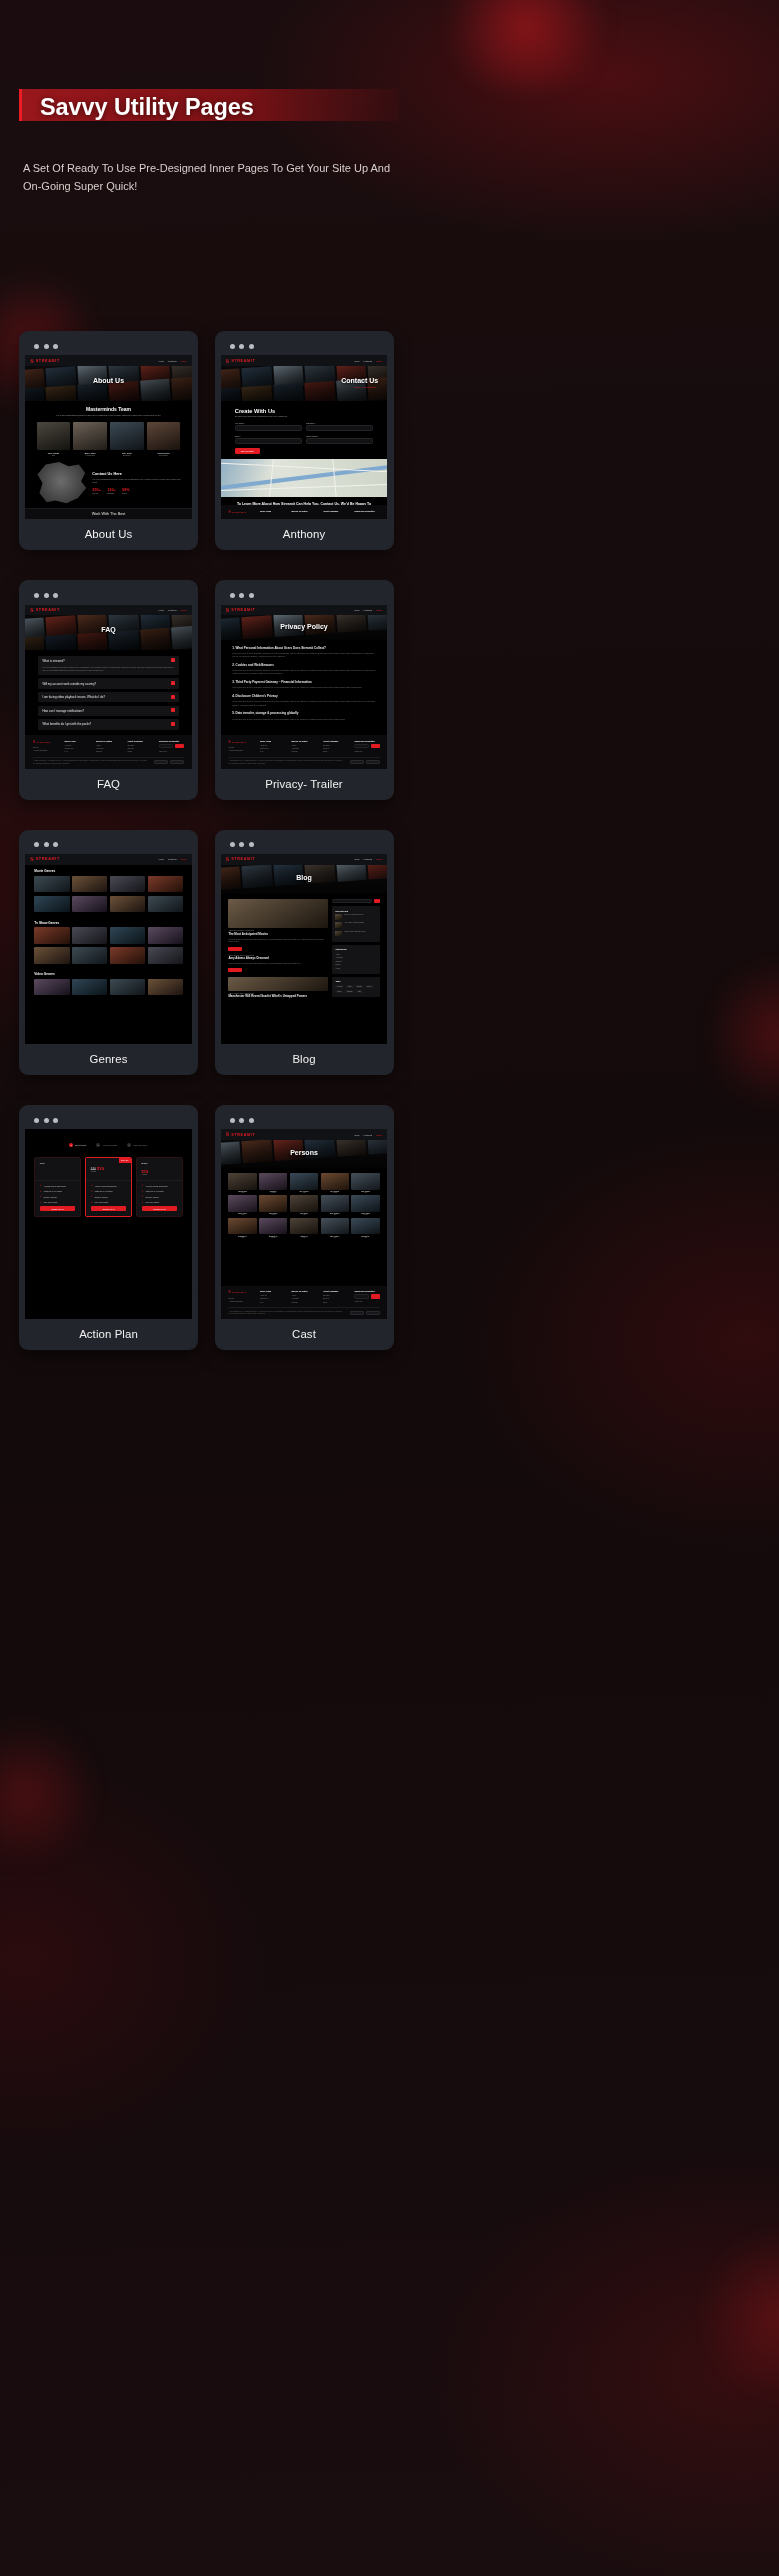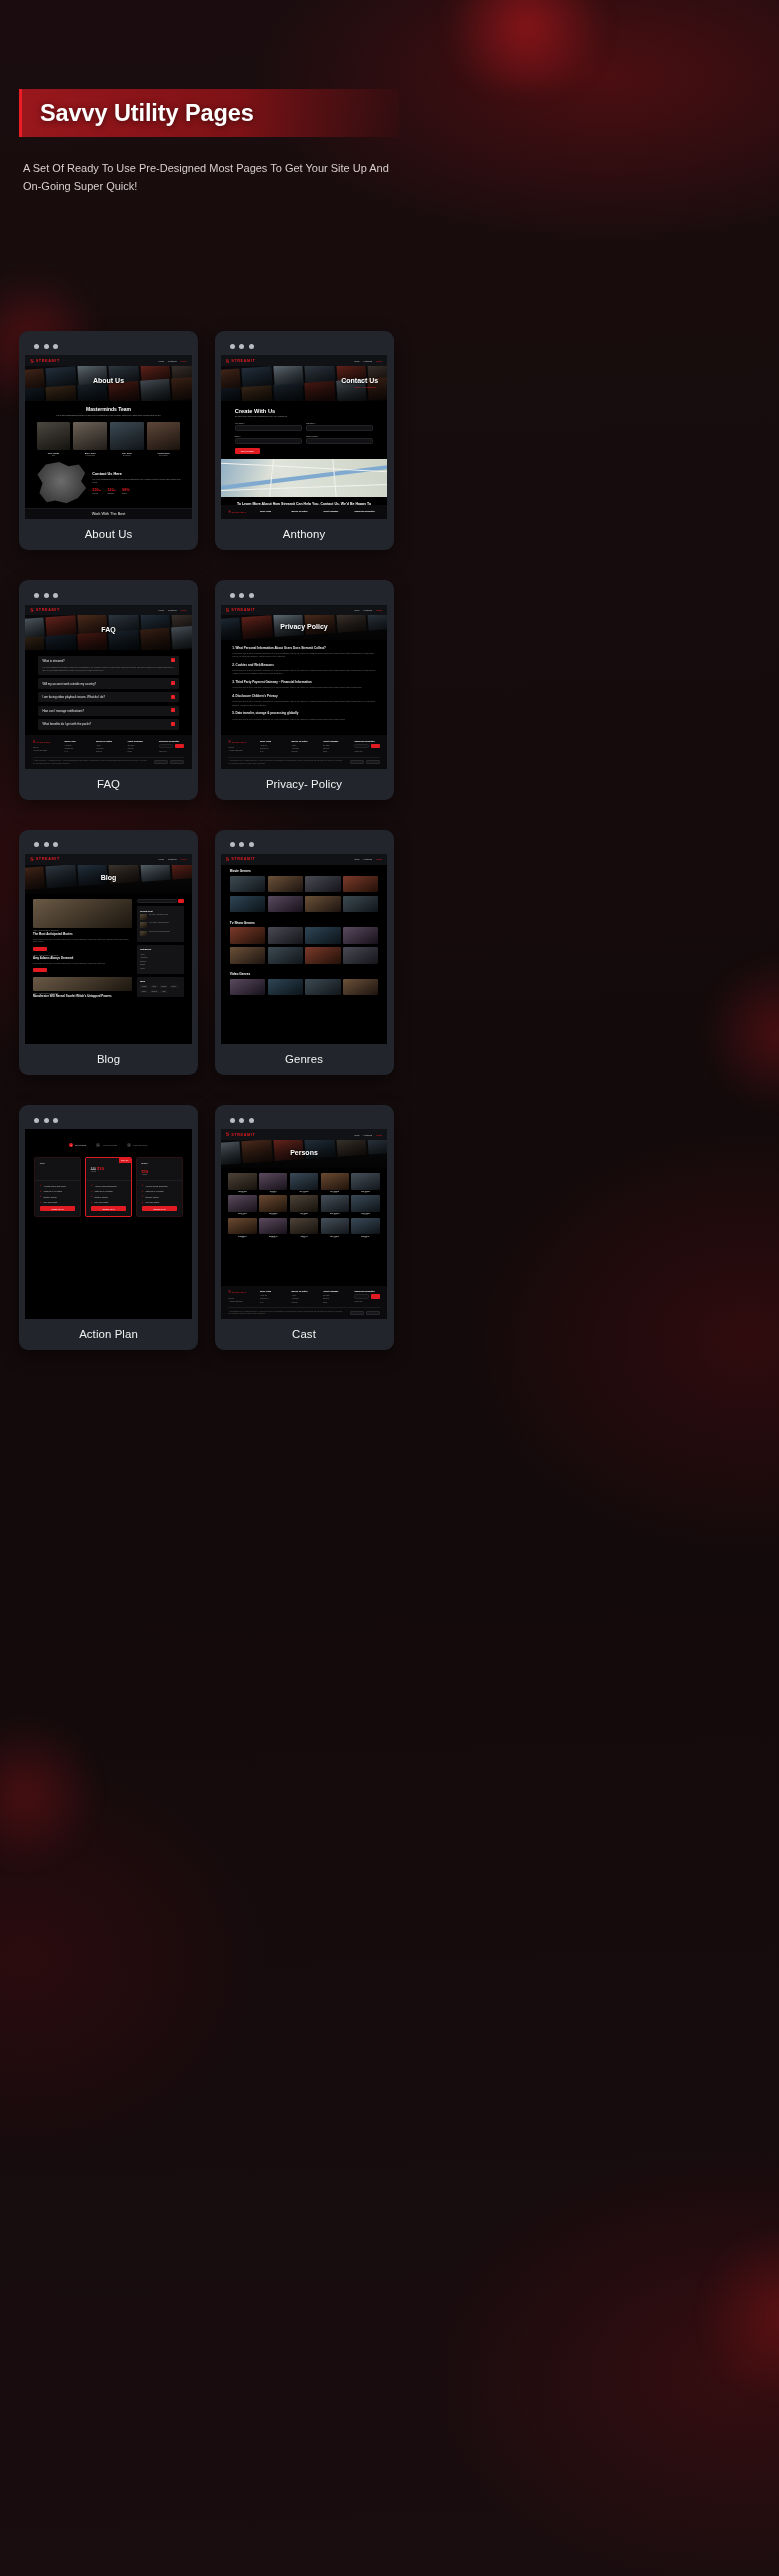--- a/index.html
+++ b/index.html
@@ -25,22 +25,22 @@
   .glow {
     position: absolute; border-radius: 50%; pointer-events: none;
     background: radial-gradient(circle, rgba(214,28,34,0.5) 0%, rgba(214,28,34,0) 70%);
     filter: blur(10px);
   }
 
   
   .hero { position: relative; padding: 0 0 0 0; }
   .hero-banner {
     position: absolute; left: 19px; top: 89px;
-    width: 380px; height: 48px;
-    display: flex; align-items: center;
+    width: 380px; height: 32px;
+    display: flex; align-items: flex-end;
     background: linear-gradient(90deg, #98171c 0%, #7d1216 58%, rgba(106,14,18,0.10) 100%);
     border-left: 3.8px solid #ec1c24;
   }
   .hero-title {
     color: #fff; font-size: 23.5px; font-weight: bold;
     letter-spacing: -0.1px; padding-left: 18px;
     text-shadow: 0 1.3px 6.3px rgba(0,0,0,0.55);
   }
   .hero-sub {
     position: absolute; left: 23px; top: 160px;
@@ -287,21 +287,21 @@
   <div class="glow" style="left:431px;top:-38px;width:190px;height:127px;"></div>
   <div class="glow" style="left:-38px;top:273px;width:139px;height:139px;opacity:.6"></div>
   <div class="glow" style="left:710px;top:951px;width:139px;height:165px;opacity:.55"></div>
   <div class="glow" style="left:-44px;top:1711px;width:139px;height:165px;opacity:.5"></div>
   <div class="glow" style="left:704px;top:2219px;width:165px;height:190px;opacity:.55"></div>
 
   <div class="hero">
     <div class="hero-banner">
       <div class="hero-title">Savvy Utility Pages</div>
     </div>
-    <div class="hero-sub">A Set Of Ready To Use Pre-Designed Most Pages To Get Your Site Up And On-Going Super Quick!</div>
+    <div class="hero-sub">A Set Of Ready To Use Pre-Designed Inner Pages To Get Your Site Up And On-Going Super Quick!</div>
   </div>
 
   <div class="grid">
 
     <div class="card">
       <div class="card-chrome">
         <span class="dot"></span>
         <span class="dot"></span>
         <span class="dot"></span>
       </div>
@@ -699,21 +699,86 @@
                 <div>© 2023 STREAMIT. All Rights Reserved. All videos and shows on this platform are trademarks of, and all related images and content are the property of, Streamit Inc. Duplication and copy of this is strictly prohibited.</div>
                 <div class="store-btns">
                   <div class="store-btn"></div>
                   <div class="store-btn"></div>
                 </div>
               </div>
             </div>
           </div>
         </div>
       </div>
-      <div class="card-label">Privacy- Policy</div>
+      <div class="card-label">Privacy- Trailer</div>
+    </div>
+
+    <div class="card">
+      <div class="card-chrome">
+        <span class="dot"></span>
+        <span class="dot"></span>
+        <span class="dot"></span>
+      </div>
+      <div class="viewport vp-xtall">
+        <div class="site">
+          <div class="site-nav">
+            <div class="brand">
+              <span class="brand-s">S</span>
+              <span class="brand-txt">STREAMIT</span>
+            </div>
+            <div class="nav-links">
+              <span>Home</span>
+              <span>Features</span>
+              <span class="on">Pages</span>
+            </div>
+          </div>
+          <div class="site-body" style="top:10.8px">
+            <div class="gen-sec">
+              <div class="gen-h">Movie Genres</div>
+              <div class="gen-row">
+                <div class="gen-card g1"></div>
+                <div class="gen-card g2"></div>
+                <div class="gen-card g3"></div>
+                <div class="gen-card g4"></div>
+              </div>
+              <div class="gen-row">
+                <div class="gen-card g5"></div>
+                <div class="gen-card g6"></div>
+                <div class="gen-card g2"></div>
+                <div class="gen-card g1"></div>
+              </div>
+            </div>
+            <div class="gen-sec">
+              <div class="gen-h">Tv Show Genres</div>
+              <div class="gen-row">
+                <div class="gen-card g4"></div>
+                <div class="gen-card g3"></div>
+                <div class="gen-card g5"></div>
+                <div class="gen-card g6"></div>
+              </div>
+              <div class="gen-row">
+                <div class="gen-card g2"></div>
+                <div class="gen-card g1"></div>
+                <div class="gen-card g4"></div>
+                <div class="gen-card g3"></div>
+              </div>
+            </div>
+            <div class="gen-sec">
+              <div class="gen-h">Video Genres</div>
+              <div class="gen-row">
+                <div class="gen-card g6"></div>
+                <div class="gen-card g5"></div>
+                <div class="gen-card g1"></div>
+                <div class="gen-card g2"></div>
+              </div>
+            </div>
+          </div>
+        </div>
+      </div>
+      <div class="card-label">Genres</div>
     </div>
 
     <div class="card">
       <div class="card-chrome">
         <span class="dot"></span>
         <span class="dot"></span>
         <span class="dot"></span>
       </div>
       <div class="viewport vp-xtall">
         <div class="site">
@@ -811,85 +876,20 @@
     </div>
 
     <div class="card">
       <div class="card-chrome">
         <span class="dot"></span>
         <span class="dot"></span>
         <span class="dot"></span>
       </div>
       <div class="viewport vp-xtall">
         <div class="site">
-          <div class="site-nav">
-            <div class="brand">
-              <span class="brand-s">S</span>
-              <span class="brand-txt">STREAMIT</span>
-            </div>
-            <div class="nav-links">
-              <span>Home</span>
-              <span>Features</span>
-              <span class="on">Pages</span>
-            </div>
-          </div>
-          <div class="site-body" style="top:10.8px">
-            <div class="gen-sec">
-              <div class="gen-h">Movie Genres</div>
-              <div class="gen-row">
-                <div class="gen-card g1"></div>
-                <div class="gen-card g2"></div>
-                <div class="gen-card g3"></div>
-                <div class="gen-card g4"></div>
-              </div>
-              <div class="gen-row">
-                <div class="gen-card g5"></div>
-                <div class="gen-card g6"></div>
-                <div class="gen-card g2"></div>
-                <div class="gen-card g1"></div>
-              </div>
-            </div>
-            <div class="gen-sec">
-              <div class="gen-h">Tv Show Genres</div>
-              <div class="gen-row">
-                <div class="gen-card g4"></div>
-                <div class="gen-card g3"></div>
-                <div class="gen-card g5"></div>
-                <div class="gen-card g6"></div>
-              </div>
-              <div class="gen-row">
-                <div class="gen-card g2"></div>
-                <div class="gen-card g1"></div>
-                <div class="gen-card g4"></div>
-                <div class="gen-card g3"></div>
-              </div>
-            </div>
-            <div class="gen-sec">
-              <div class="gen-h">Video Genres</div>
-              <div class="gen-row">
-                <div class="gen-card g6"></div>
-                <div class="gen-card g5"></div>
-                <div class="gen-card g1"></div>
-                <div class="gen-card g2"></div>
-              </div>
-            </div>
-          </div>
-        </div>
-      </div>
-      <div class="card-label">Genres</div>
-    </div>
-
-    <div class="card">
-      <div class="card-chrome">
-        <span class="dot"></span>
-        <span class="dot"></span>
-        <span class="dot"></span>
-      </div>
-      <div class="viewport vp-xtall">
-        <div class="site">
           <div class="price-steps">
             <div class="step">
               <span class="step-n">1</span>
               <span class="step-l">Select Plan</span>
             </div>
             <div class="step">
               <span class="step-n off">2</span>
               <span class="step-l off">Account Details</span>
             </div>
             <div class="step">

